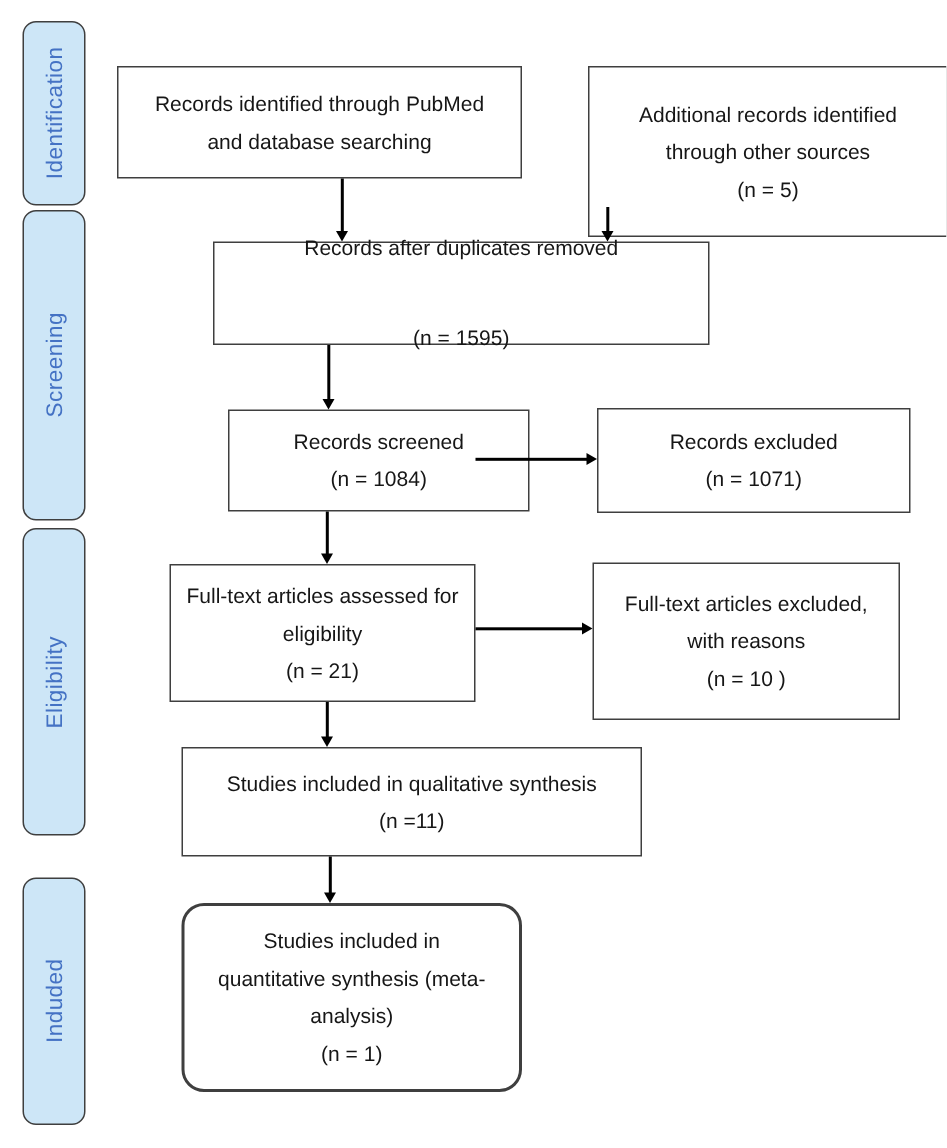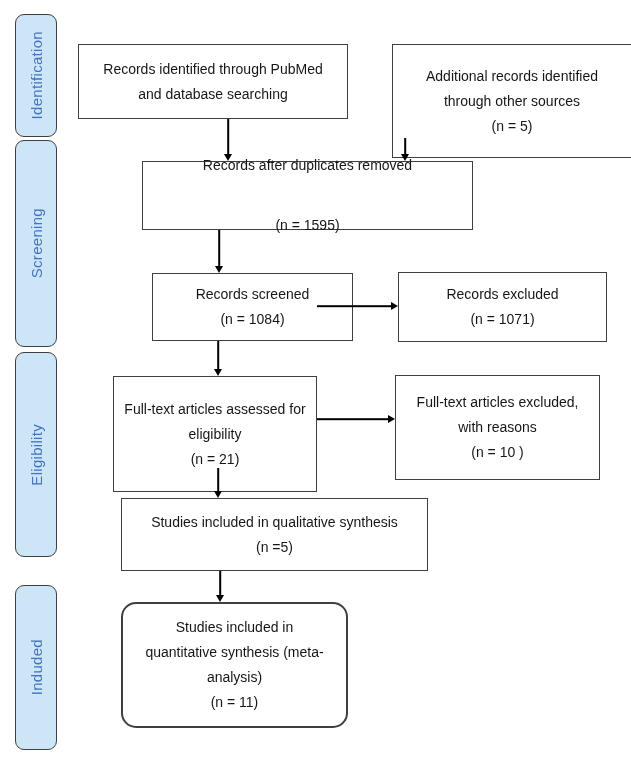--- a/index.html
+++ b/index.html
@@ -44,21 +44,21 @@
     color:#161616;
     font-size:14px;
     line-height:25px;
   }
   .box .line{white-space:nowrap;}
   #b-identified  {left:78px;  top:44px;  width:270px; height:75px;}
   #b-additional  {left:392px; top:44px;  width:240px; height:114px;}
   #b-duplicates  {left:142px; top:161px; width:331px; height:69px;gap:35px;}
   #b-screened    {left:118px; top:273px; width:201px; height:68px;margin-left:34px;}
   #b-excluded    {left:398px; top:272px; width:209px; height:70px;}
-  #b-fulltext    {left:113px; top:376px; width:204px; height:116px;}
+  #b-fulltext    {left:113px; top:376px; width:204px; height:92px;}
   #b-ft-excluded {left:395px; top:375px; width:205px; height:105px;}
   #b-qualitative {left:121px; top:498px; width:307px; height:73px;align-items:center;}
   #b-quantitative{left:121px; top:602px; width:227px; height:126px; border-width:2px;border-radius:15px;}
 
   
   .arrow{position:absolute;}
   .arrow.v{width:10px;}
   .arrow.v .shaft{position:absolute;left:50%;top:0;bottom:6px;width:1.6px;transform:translateX(-50%);background:#000;}
   .arrow.v .head{position:absolute;left:50%;bottom:0;transform:translateX(-50%);width:0;height:0;
     border-left:4.5px solid transparent;border-right:4.5px solid transparent;border-top:7.5px solid #000;}
@@ -127,28 +127,28 @@
   </div>
 
   <div class="box" id="b-ft-excluded">
     <span class="line">Full-text articles excluded,</span>
     <span class="line">with reasons</span>
     <span class="line">(n = 10 )</span>
   </div>
 
   <div class="box" id="b-qualitative">
     <span class="line">Studies included in qualitative synthesis</span>
-    <span class="line">(n =5)</span>
+    <span class="line">(n =11)</span>
   </div>
 
   <div class="box" id="b-quantitative">
     <span class="line">Studies included in</span>
     <span class="line">quantitative synthesis (meta-</span>
     <span class="line">analysis)</span>
-    <span class="line">(n = 11)</span>
+    <span class="line">(n = 1)</span>
   </div>
 
   <div class="arrow v" id="a-v1">
     <i class="shaft"></i>
       <i class="head"></i>
   </div>
   <div class="arrow v" id="a-v2">
     <i class="shaft"></i>
       <i class="head"></i>
   </div>

